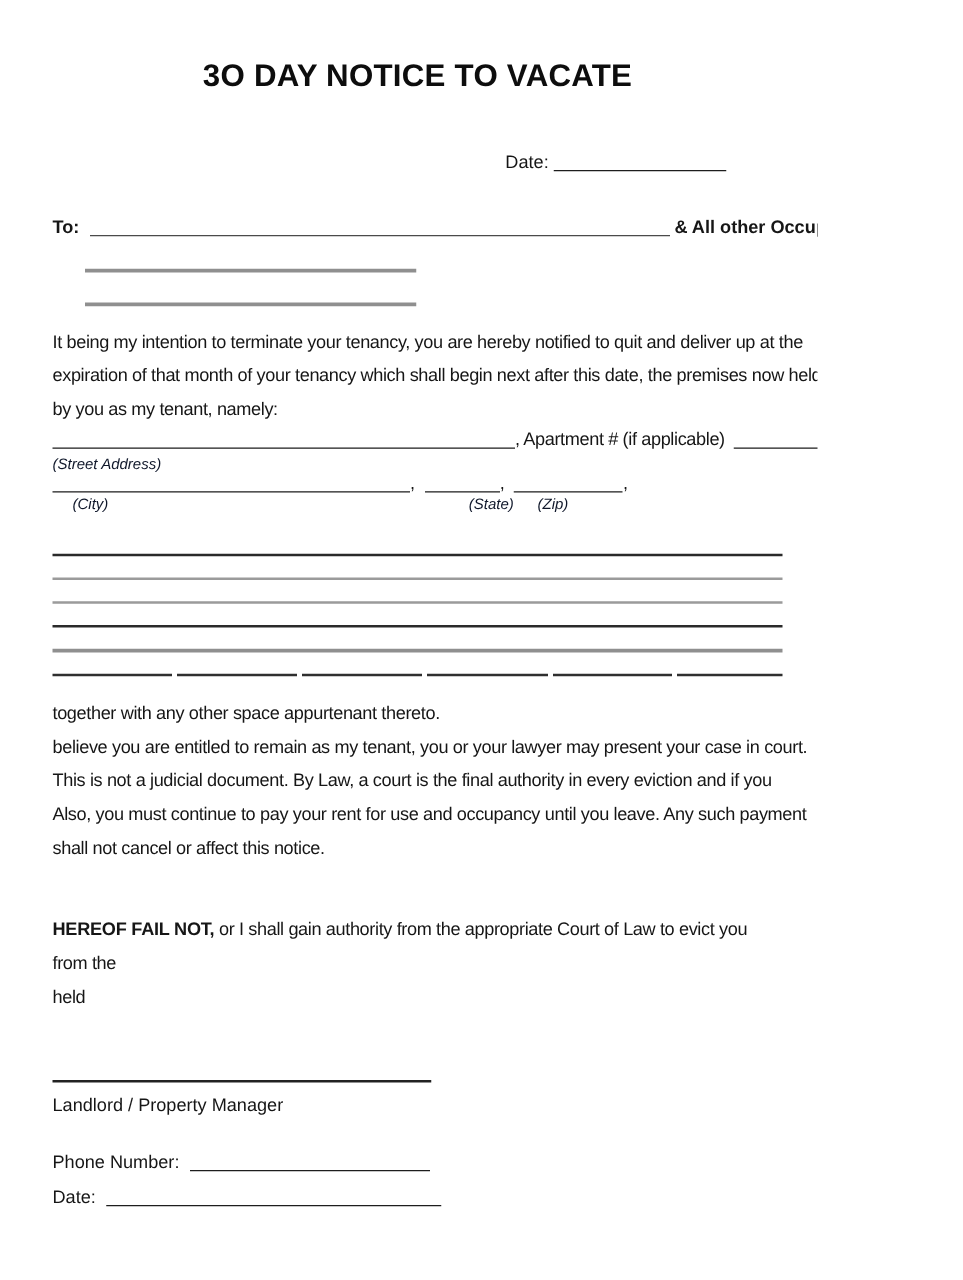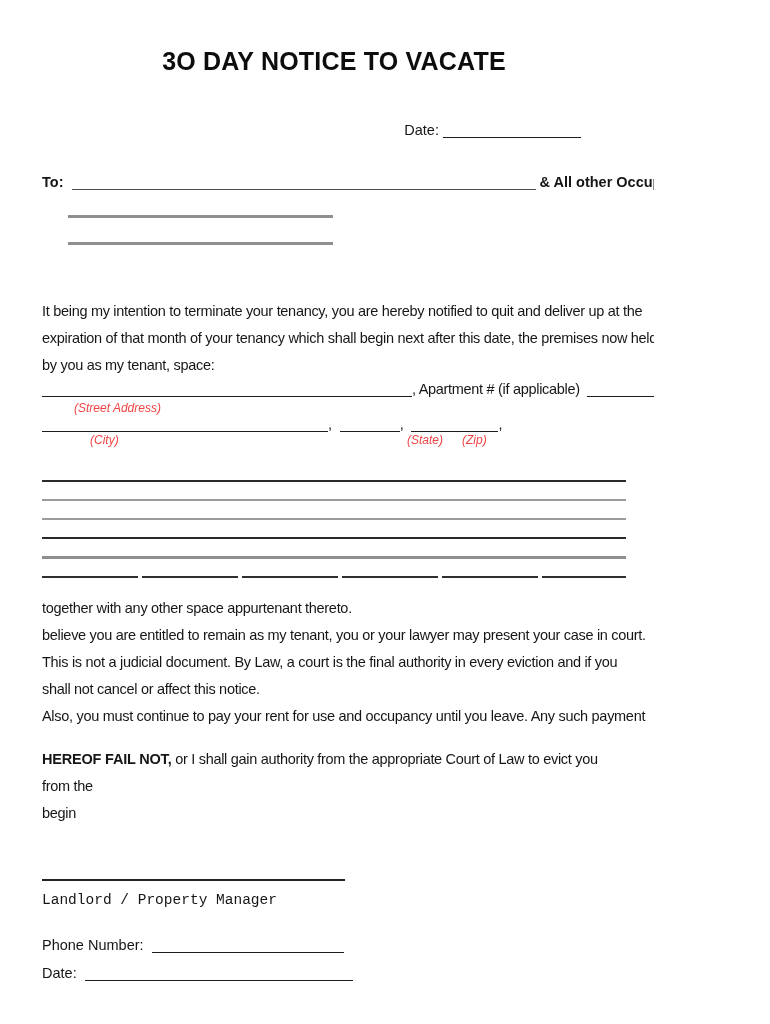--- a/index.html
+++ b/index.html
@@ -18,47 +18,47 @@
   .uline {
     display:inline-block; height:0; border-bottom:1.7px solid #1d1d1d;
     position:relative; top:3px;
   }
   .uline.soft { border-bottom-color:#4a4a4a; }
   .date-row { margin-top:42px; line-height:24px; text-align:right; padding-right:45px; }
   .to-row { margin-top:28px; line-height:24px;font-weight:bold; }
   .gray-line { width:265px; height:3px; background:#8f8f8f; margin-left:26px; }
   .gray-line.first { margin-top:21px; }
   .gray-line.second { margin-top:24px; }
-  .para { margin-top:53px; letter-spacing:-0.3px; }
+  .para { margin-top:16px; letter-spacing:-0.3px; }
   .para div { line-height:27px; white-space:nowrap; }
   .street-row { margin-top:0; line-height:20px; letter-spacing:-0.3px; }
-  .caption-row { position:relative; height:14px; font-style:italic; font-size:12px; letter-spacing:0; color:#ef4444;margin-left:32px; }
+  .caption-row { position:relative; height:14px; font-style:italic; font-size:12px; letter-spacing:0; color:#0f172a; }
   .caption-row.street { margin-top:2px; }
   .caption-row span { position:absolute; top:0; line-height:14px; }
   .city-row { line-height:18px; letter-spacing:-0.3px; }
   .caption-city { height:16px; }
   .cap-city { left:16px; }
   .cap-state { left:333px; }
   .cap-zip { left:388px; }
   .gap8 { display:inline-block; width:8px; }
   .rules { margin-top:31px; }
   .rules > div { margin-bottom:17px; }
   .rule-dark { height:2px; background:#2a2a2a; }
   .rule-gray { height:2px; background:#9b9b9b; }
   .rule-gray-thick { height:3px; background:#8f8f8f; }
   .rule-dashed {
     height:2px;
     background:repeating-linear-gradient(to right, #2f2f2f 0 96px, rgba(0,0,0,0) 96px 100px);
   }
   .legal { margin-top:2px; }
-  .hereof { margin-top:16px; letter-spacing:-0.3px; }
+  .hereof { margin-top:38px; letter-spacing:-0.3px; }
   .hereof div { line-height:27px; }
   .hereof strong { letter-spacing:-0.2px; }
   .sig-line { margin-top:52px; width:303px; height:2px; background:#222222; }
-  .sig-label { margin-top:8px; line-height:22px;font-family:Liberation Mono, monospace; }
+  .sig-label { margin-top:8px; line-height:22px; }
   .phone-row { margin-top:22px; line-height:24px; }
   .bottom-date-row { margin-top:4px; line-height:24px; }
 </style>
 </head>
 <body>
 
 <div class="page">
 
   <h1 class="title">3O DAY NOTICE TO VACATE</h1>
 
@@ -72,21 +72,21 @@
     <span class="uline soft" style="width:464px; margin-left:4px"></span>
     <span>&amp; All other Occupants</span>
   </div>
 
   <div class="gray-line first"></div>
   <div class="gray-line second"></div>
 
   <div class="para">
     <div>It being my intention to terminate your tenancy, you are hereby notified to quit and deliver up at the</div>
     <div>expiration of that month of your tenancy which shall begin next after this date, the premises now held</div>
-    <div>by you as my tenant, space:</div>
+    <div>by you as my tenant, namely:</div>
   </div>
 
   <div class="row street-row">
     <span class="uline" style="width:370px"></span><span>, Apartment # (if applicable)</span>
     <span class="uline" style="width:85px; margin-left:3px"></span>
   </div>
   <div class="caption-row street">
     <span style="left:0">(Street Address)</span>
   </div>
 
@@ -105,27 +105,27 @@
     <div class="rule-gray"></div>
     <div class="rule-dark"></div>
     <div class="rule-gray-thick"></div>
     <div class="rule-dashed"></div>
   </div>
 
   <div class="para legal">
     <div>together with any other space appurtenant thereto.</div>
     <div>believe you are entitled to remain as my tenant, you or your lawyer may present your case in court.</div>
     <div>This is not a judicial document. By Law, a court is the final authority in every eviction and if you</div>
+    <div>Also, you must continue to pay your rent for use and occupancy until you leave. Any such payment</div>
     <div>shall not cancel or affect this notice.</div>
-    <div>Also, you must continue to pay your rent for use and occupancy until you leave. Any such payment</div>
   </div>
 
   <div class="hereof">
     <div><strong>HEREOF FAIL NOT,</strong><span> or I shall gain authority from the appropriate Court of Law to evict you from the</span></div>
-    <div>begin</div>
+    <div>held</div>
   </div>
 
   <div class="sig-line"></div>
   <div class="sig-label">Landlord / Property Manager</div>
 
   <div class="row phone-row">
     <span>Phone Number:</span>
     <span class="uline" style="width:192px; margin-left:4px"></span>
   </div>
 

